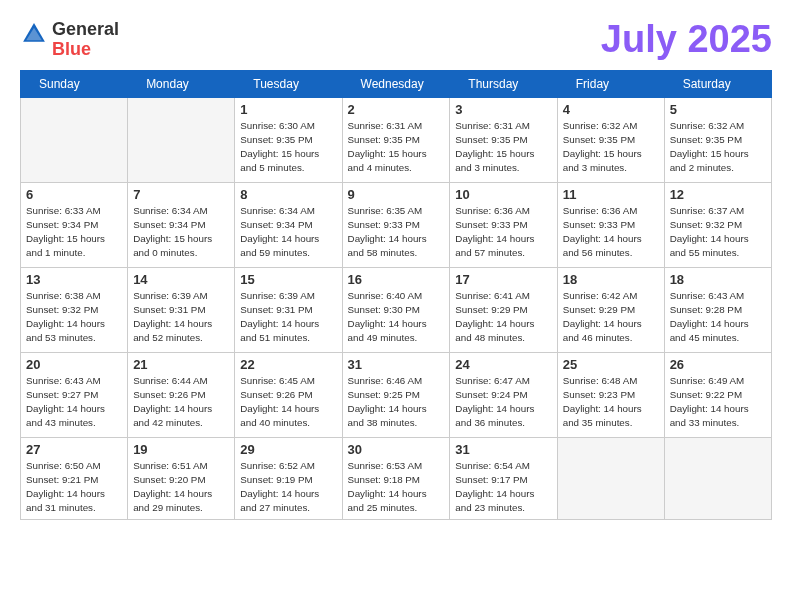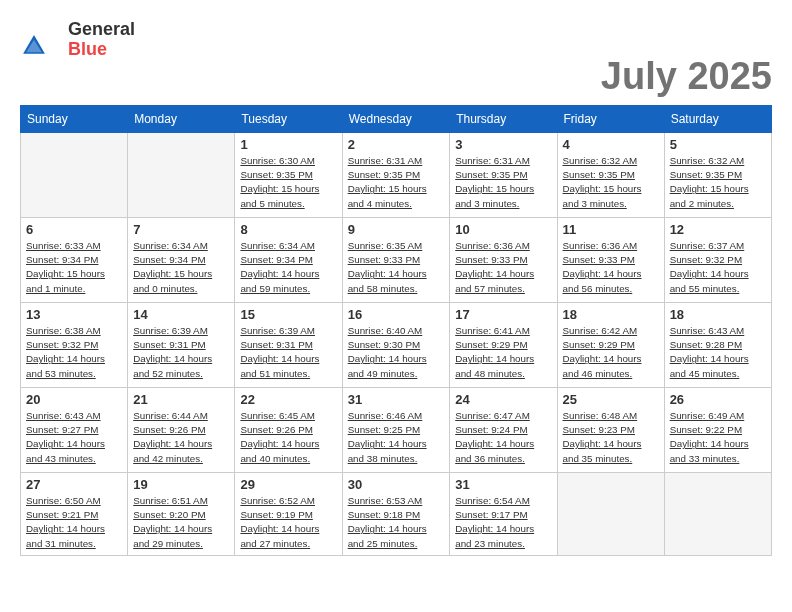--- a/index.html
+++ b/index.html
@@ -11,56 +11,55 @@
       padding: 20px;
     }
     .header {
       display: flex;
       justify-content: space-between;
       align-items: flex-start;
       margin-bottom: 10px;
     }
     .logo {
       display: flex;
-      align-items: flex-end;
-      gap: 20px;
+      align-items: flex-start;
+      gap: 4px;
     }
     .logo-text {
       font-size: 18px;
       font-weight: bold;
       line-height: 1.1;
     }
     .logo-general { color: #333; }
     .logo-blue { color: #ef4444; }
     .logo-icon {
       width: 28px;
       height: 28px;
     }
     .title-block { text-align: right; }
     .month-title {
       font-size: 38px;
       font-weight: bold;
-      color: #737373;
+      color: #8b5cf6;
       line-height: 1;
-      margin-top: 37px;
     }
     .location {
       font-size: 16px;
       color: #555;
     }
     .calendar {
       width: 100%;
       border-collapse: collapse;
       font-size: 10.5px;
     }
     .calendar th {
       background: #1565c0;
       color: #fff;
       text-align: left;
-      padding: 6px 6px;
+      padding: 6px 18px;
       font-size: 12px;
       font-weight: normal;
       border: 1px solid #1565c0;
     }
     .calendar td {
       border: 1px solid #ccc;
       vertical-align: top;
       padding: 4px 5px;
       width: 108px;
       min-height: 80px;
@@ -72,21 +71,20 @@
     .day-num {
       font-size: 13px;
       font-weight: bold;
       color: #333;
       margin-bottom: 2px;
     }
     .day-info {
       font-size: 9.8px;
       color: #333;
       line-height: 1.45;
-      text-decoration: underline;
     }
     .week-row td {
       height: 85px;
     }
     .last-row td {
       height: 75px;
     }
   </style>
 </head>
 <body>

